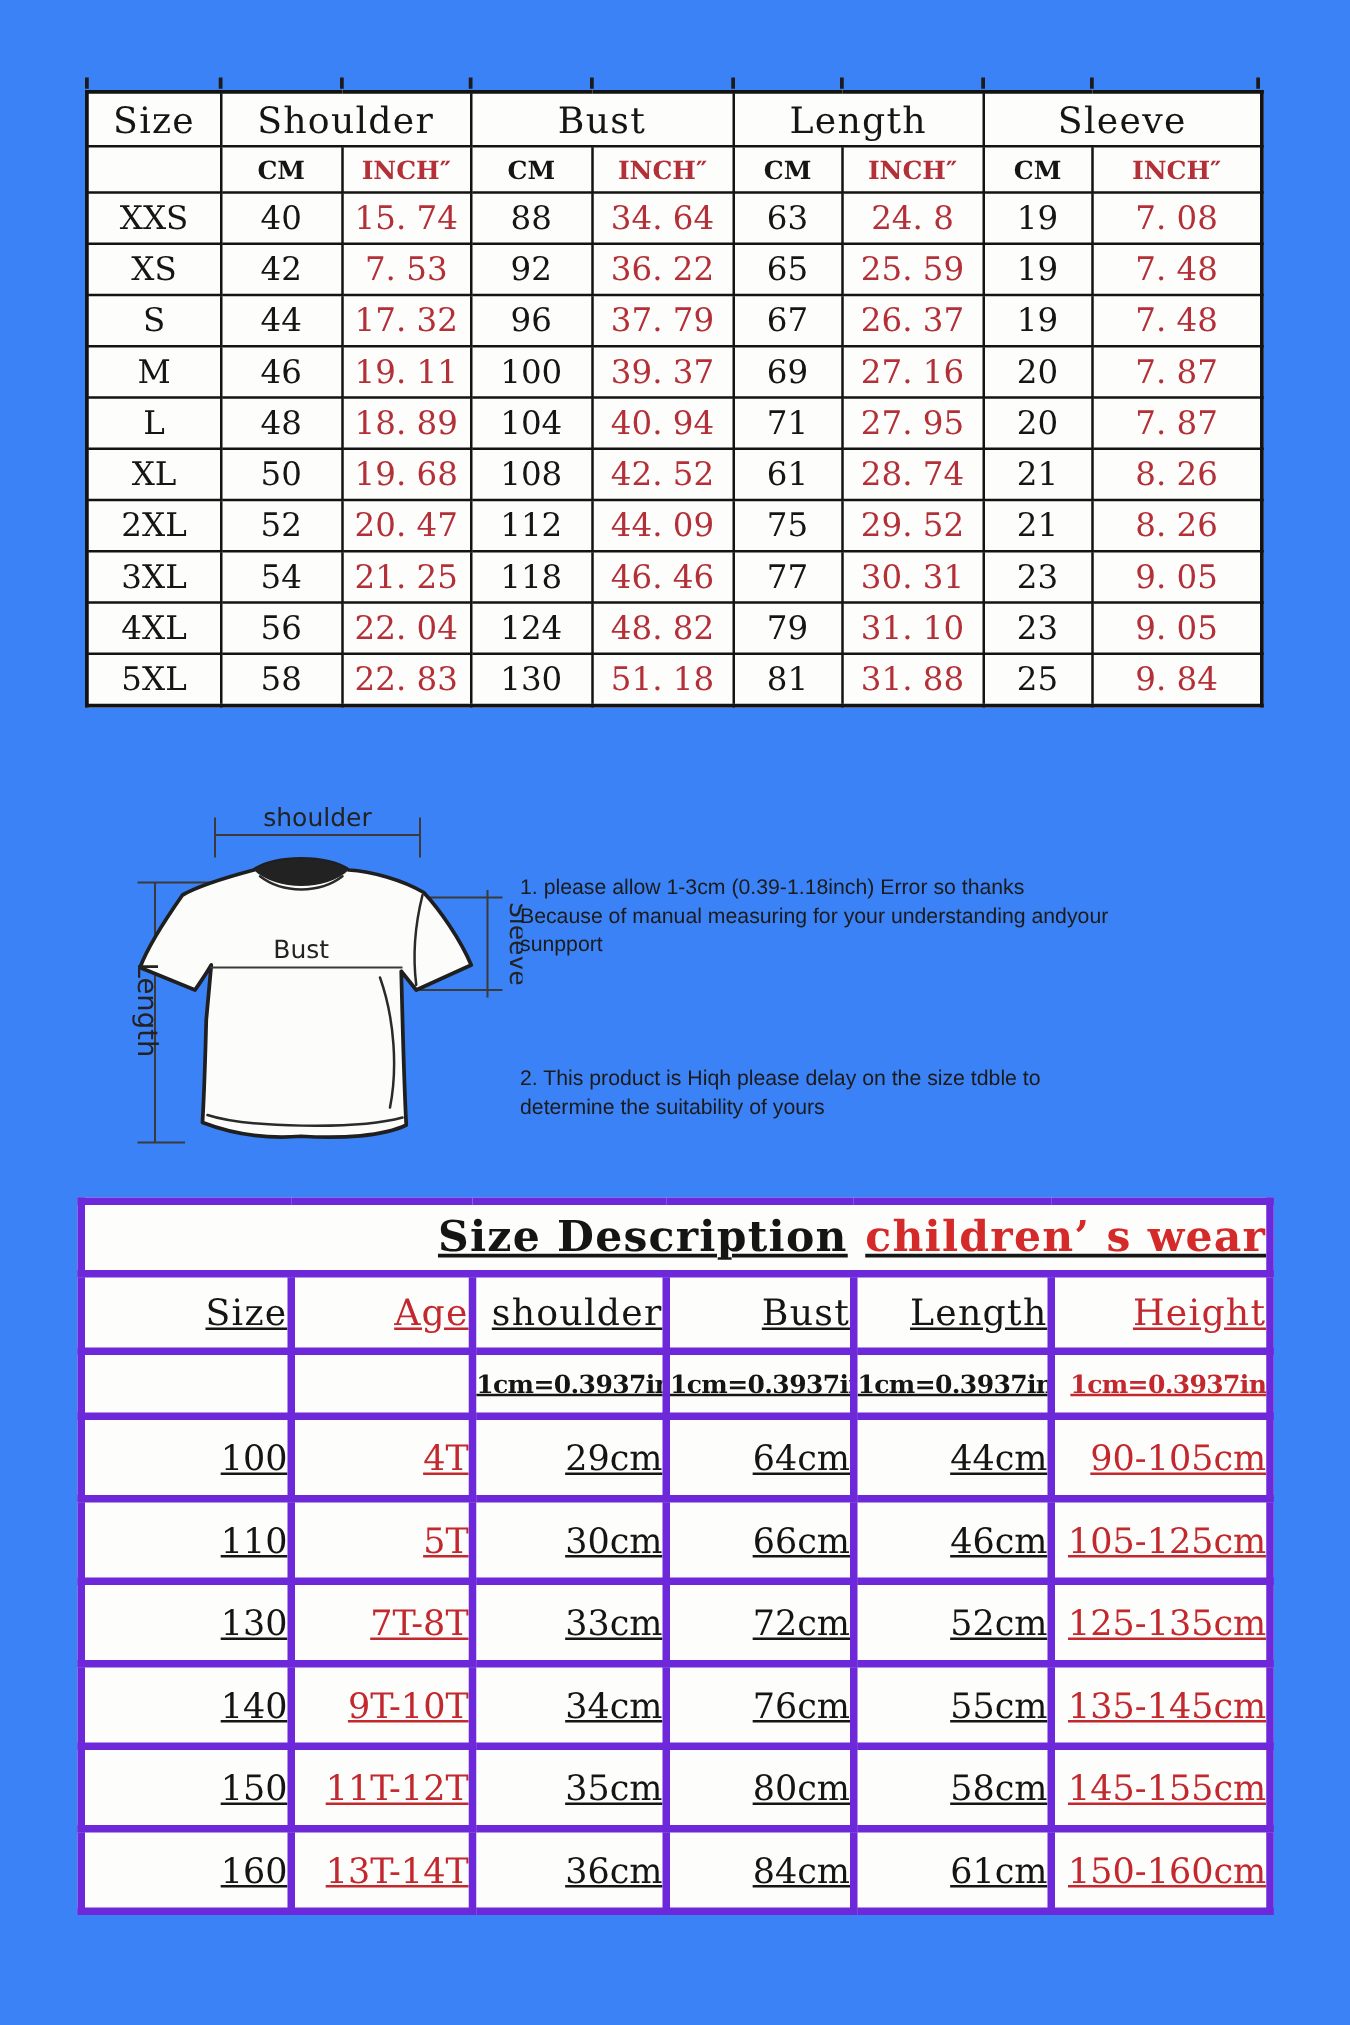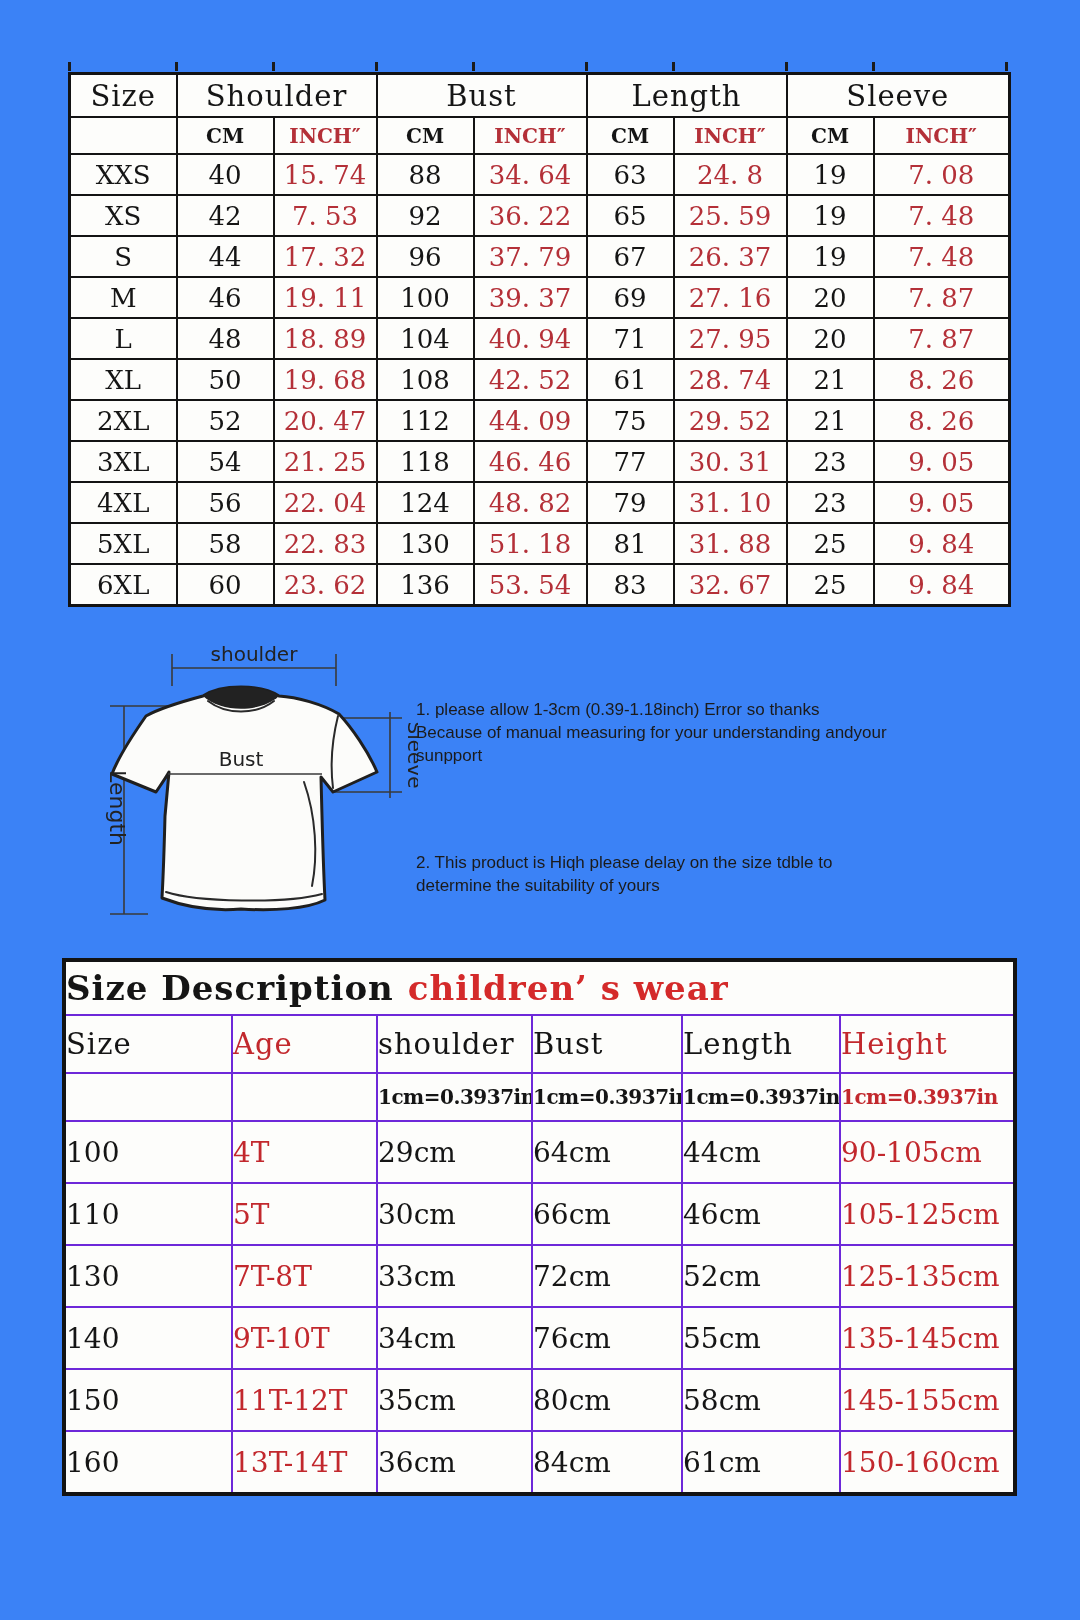--- a/index.html
+++ b/index.html
@@ -30,21 +30,21 @@
   
   .notes{position:absolute;left:416px;top:698px;width:620px;
          font-family:Liberation Sans, sans-serif;
          font-size:17px;line-height:1.36;color:#1b1b1b;}
   .notes p{margin:0;white-space:pre-line;}
   .notes p + p{margin-top:84px;}
 
   
   .kids-wrap{position:absolute;left:62px;top:958px;}
   .kids{width:951px;table-layout:fixed;border:4px solid #131313;}
-  .kids td{border:2px solid #6d28d9;text-align:left;vertical-align:middle;padding:0;overflow:hidden;}
+  .kids td{border:6px solid #6d28d9;text-align:right;vertical-align:middle;padding:0;overflow:hidden;text-decoration:underline;}
   .kids .title td{height:52px;font-size:34px;font-weight:bold;letter-spacing:1px;}
   .kids .hdr td{height:56px;font-size:29px;letter-spacing:1px;}
   .kids .sub td{height:46px;font-size:20px;font-weight:bold;letter-spacing:-0.5px;}
   .kids tbody td{height:60px;font-size:28px;}
   .red2{color:#c2282d;}
   .redtitle{color:#d42a2a;margin-left:14px;}
 </style>
 </head>
 <body>
 
@@ -213,31 +213,20 @@
             <td>58</td>
             <td class="red">22. 83</td>
             <td>130</td>
             <td class="red">51. 18</td>
             <td>81</td>
             <td class="red">31. 88</td>
             <td>25</td>
             <td class="red">9. 84</td>
           </tr>
 
-          <tr>
-            <td>6XL</td>
-            <td>60</td>
-            <td class="red">23. 62</td>
-            <td>136</td>
-            <td class="red">53. 54</td>
-            <td>83</td>
-            <td class="red">32. 67</td>
-            <td>25</td>
-            <td class="red">9. 84</td>
-          </tr>
         </tbody>
     </table>
   </div>
 
   
   <div class="diagram">
     <svg width="342" height="310" viewBox="0 0 342 310">
 
       <g>
         <line class="mline" x1="96" y1="52" x2="260" y2="52"></line>

